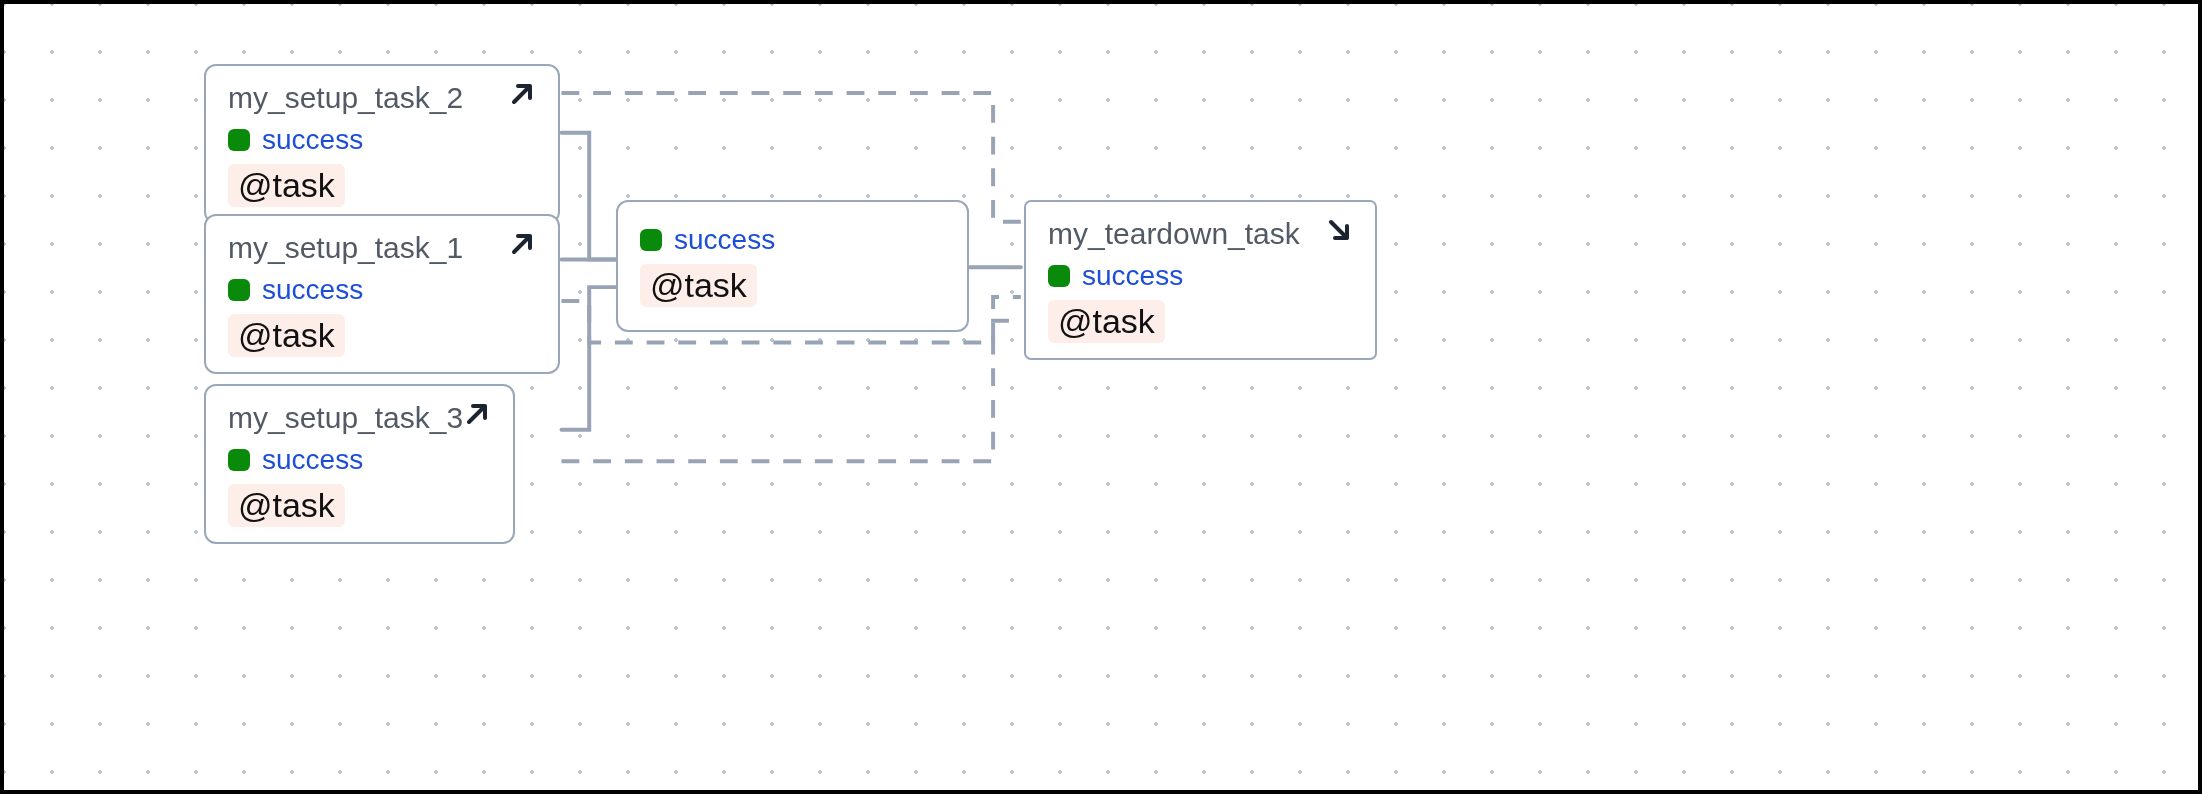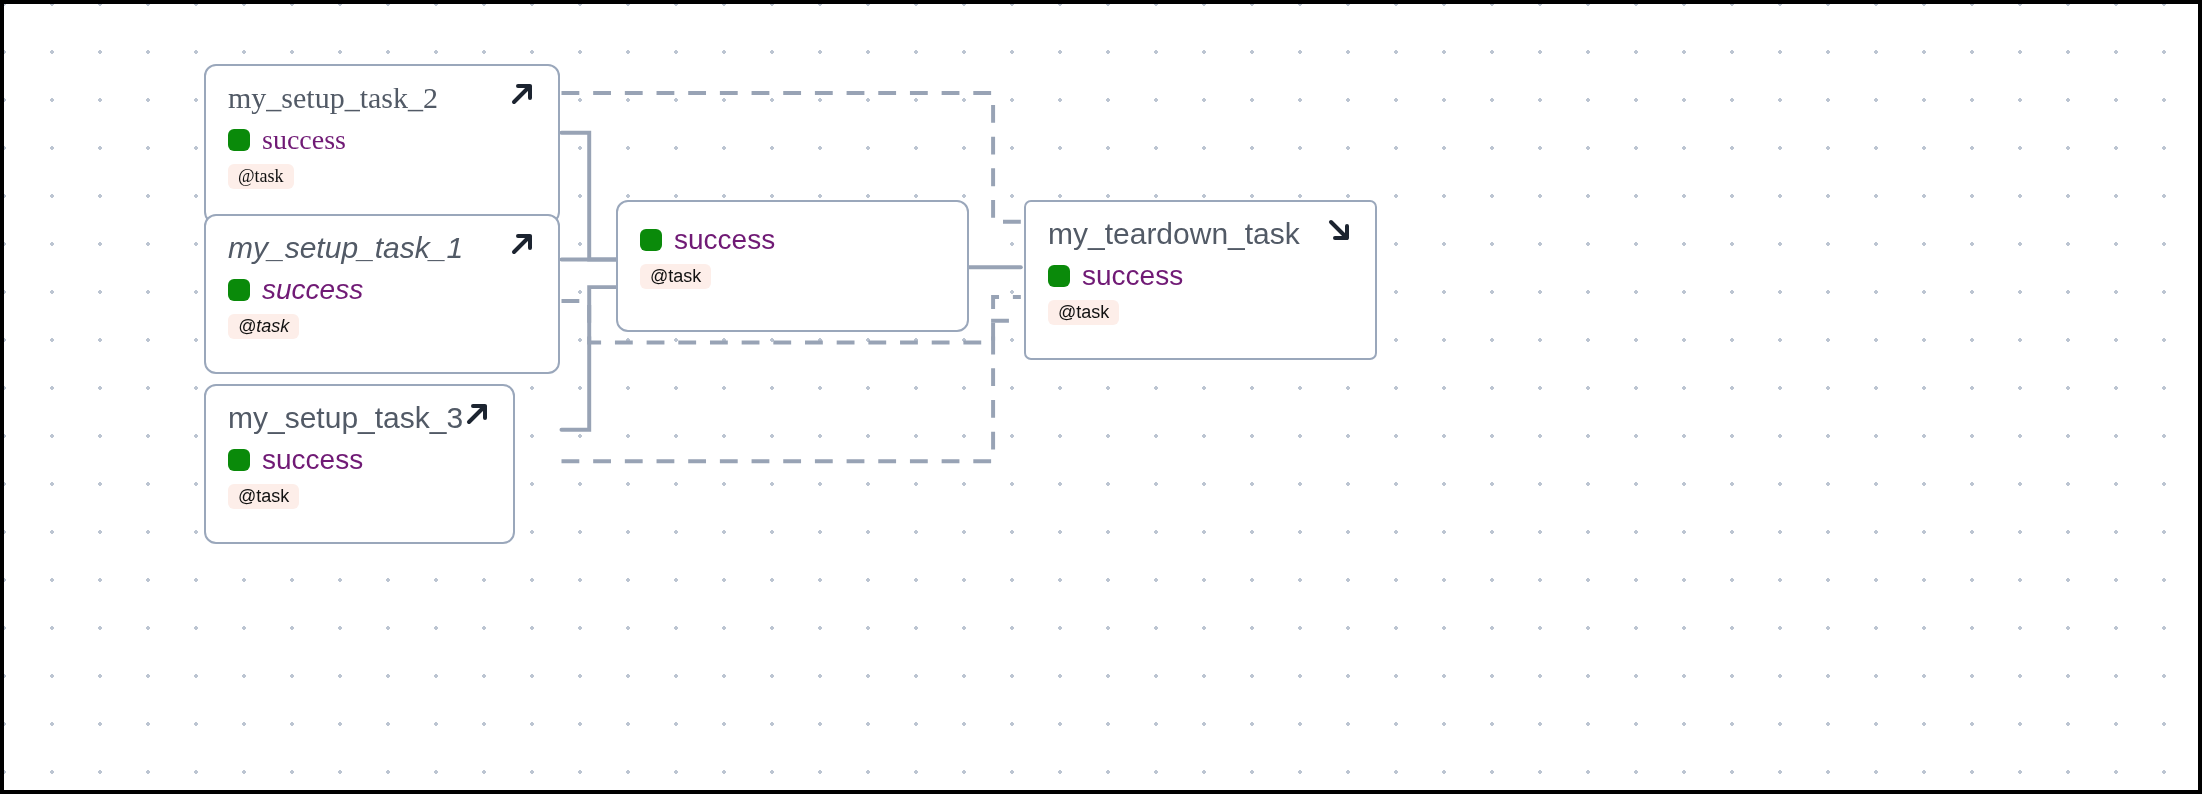--- a/index.html
+++ b/index.html
@@ -50,26 +50,26 @@
     margin-top: 8px;
   }
   .status-dot {
     width: 22px;
     height: 22px;
     border-radius: 6px;
     background: #0a8a0a;
   }
   .status-text {
     font-size: 28px;
-    color: #701a75;
+    color: #1d4ed8;
   }
   .tag {
     display: inline-block;
     margin-top: 8px;
-    font-size: 18px;
+    font-size: 34px;
     color: #111;
     background: #fdeee9;
     border-radius: 6px;
     padding: 2px 10px;
   }
   .corner-icon {
     position: absolute;
     top: 12px;
     right: 20px;
     width: 32px;
@@ -99,33 +99,33 @@
   <g stroke="#98a3b5" stroke-width="4" fill="none" stroke-dasharray="18 14" stroke-linecap="butt">
 
     <path d="M 556 90  H 992 V 220 H 1020"></path>
 
     <path d="M 556 300 H 584 V 342 H 992 V 296 H 1020"></path>
 
     <path d="M 556 462 H 992 V 320 H 1020"></path>
   </g>
 </svg>
 
-<div class="node" style="left:200px; top:60px; width:356px; height:160px;font-family:Liberation Serif, serif;">
+<div class="node" style="left:200px; top:60px; width:356px; height:160px;">
   <svg class="corner-icon" viewBox="0 0 24 24">
     <path d="M6 18 L18 6 M9 6 H18 V15"></path>
   </svg>
   <div class="node-title">my_setup_task_2</div>
   <div class="row2">
     <div class="status-dot"></div>
     <div class="status-text">success</div>
   </div>
   <div class="tag">@task</div>
 </div>
 
-<div class="node" style="left:200px; top:210px; width:356px; height:160px;font-style:italic;">
+<div class="node" style="left:200px; top:210px; width:356px; height:160px;">
   <svg class="corner-icon" viewBox="0 0 24 24">
     <path d="M6 18 L18 6 M9 6 H18 V15"></path>
   </svg>
   <div class="node-title">my_setup_task_1</div>
   <div class="row2">
     <div class="status-dot"></div>
     <div class="status-text">success</div>
   </div>
   <div class="tag">@task</div>
 </div>

